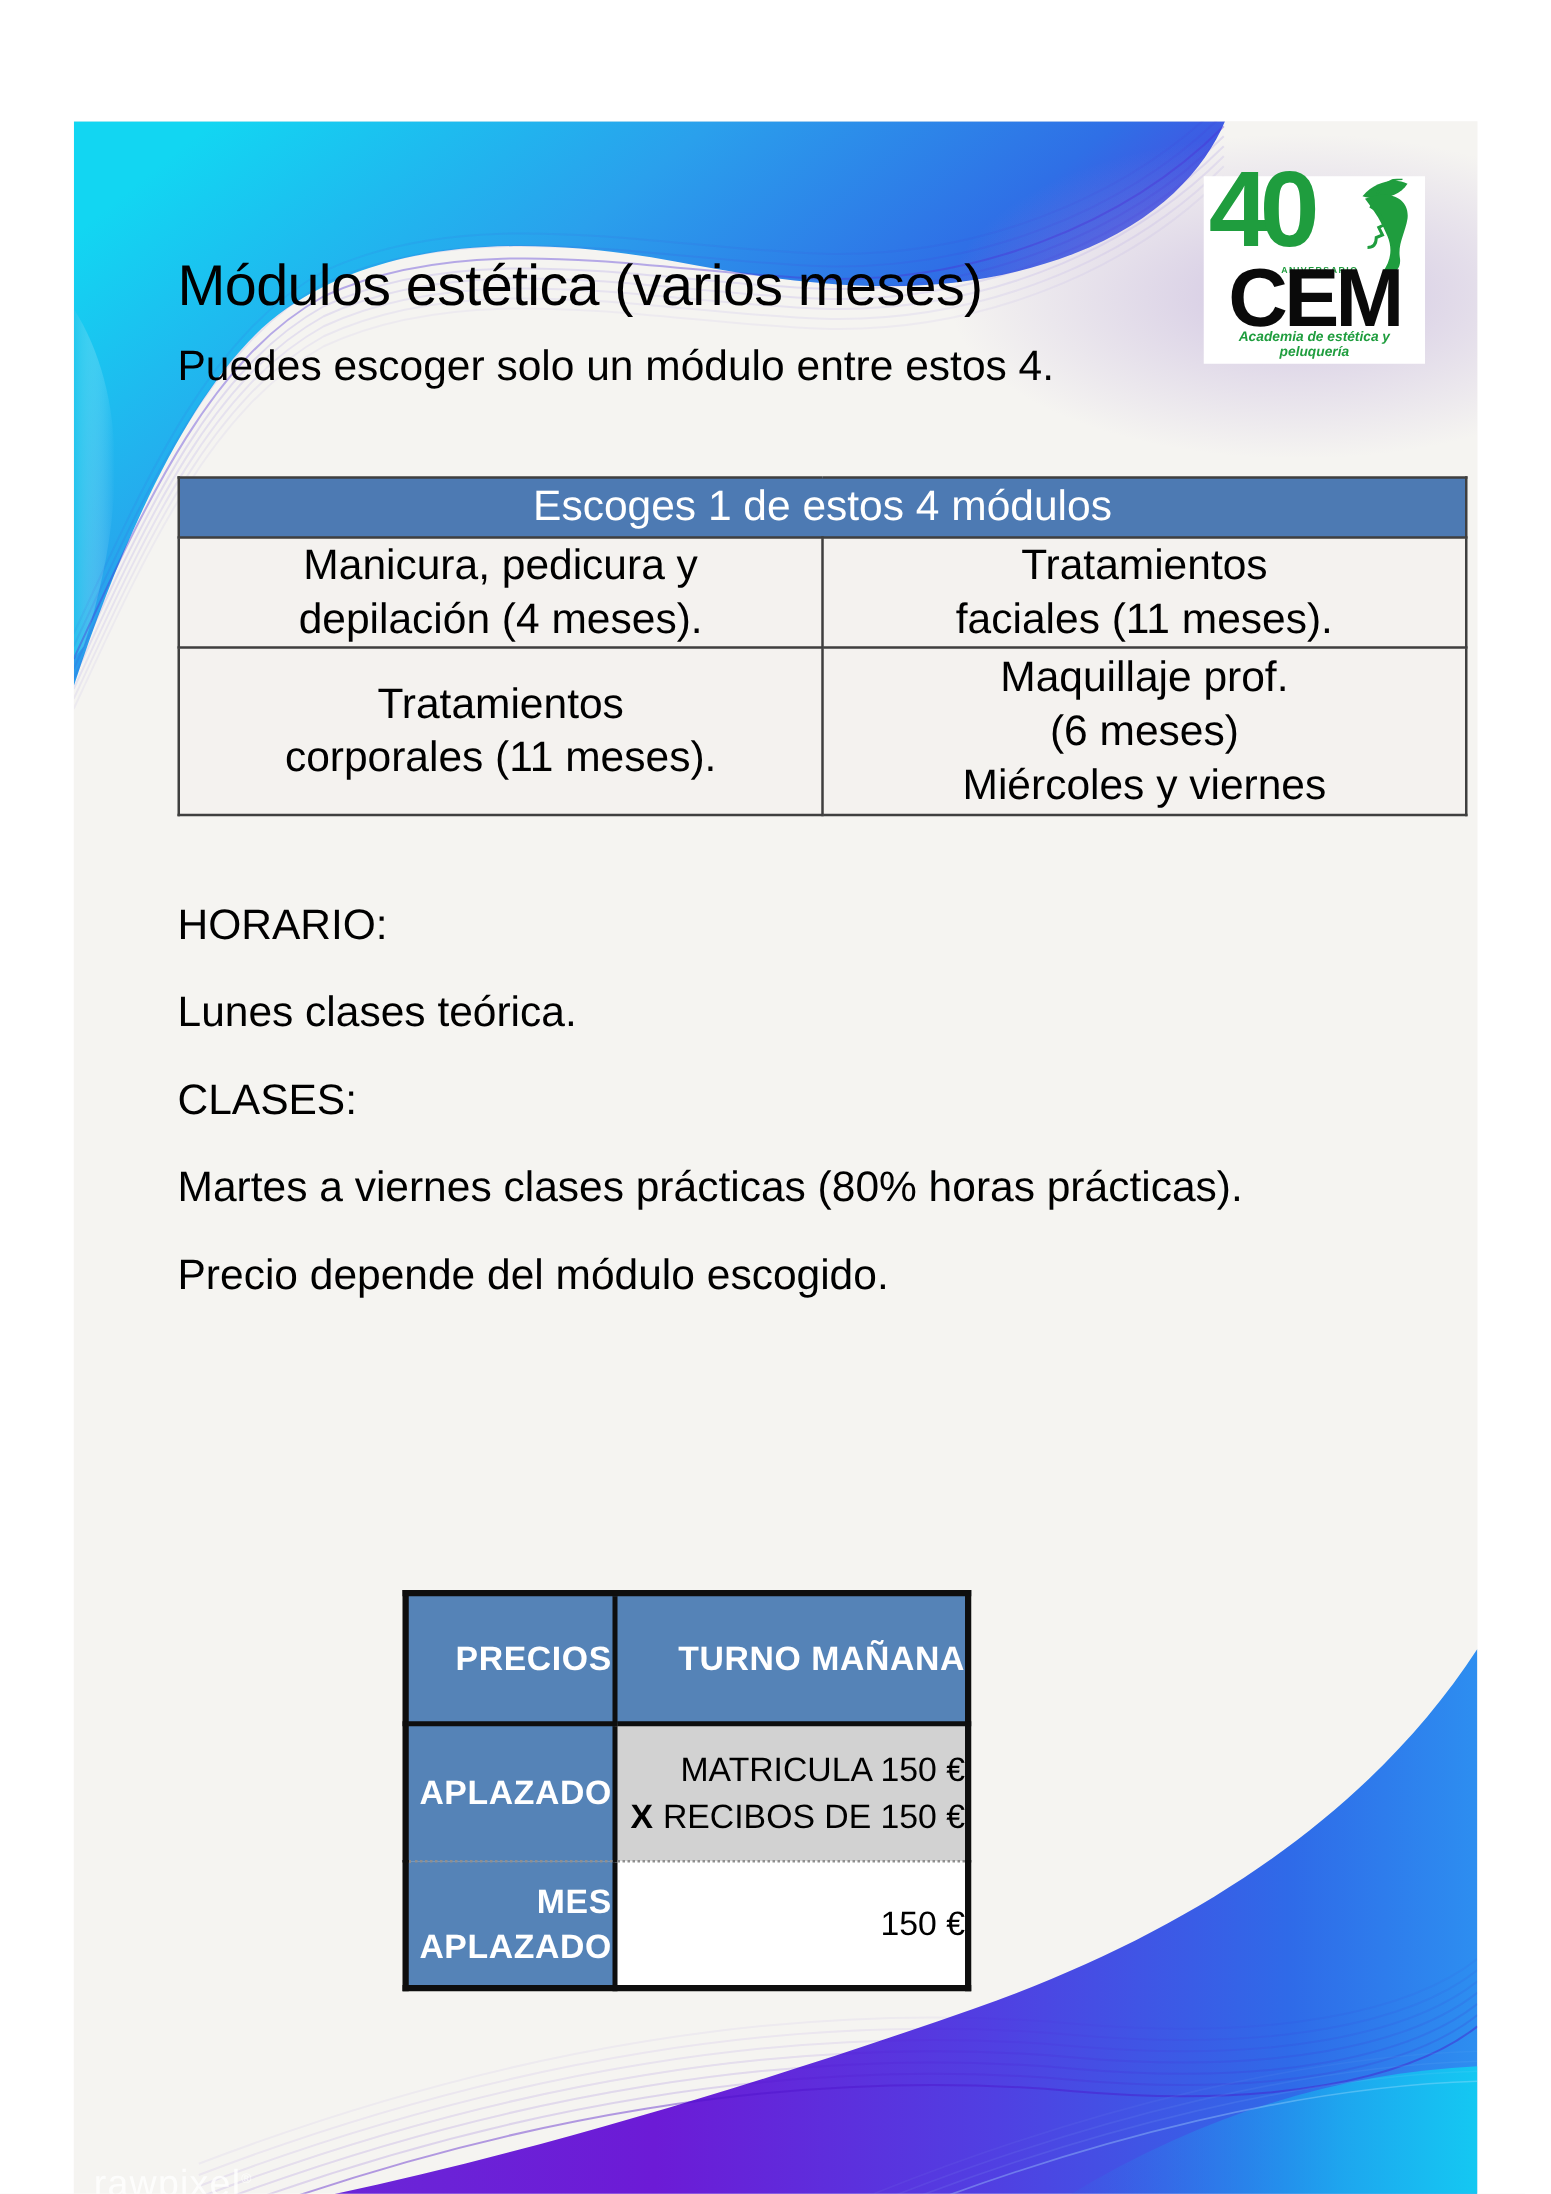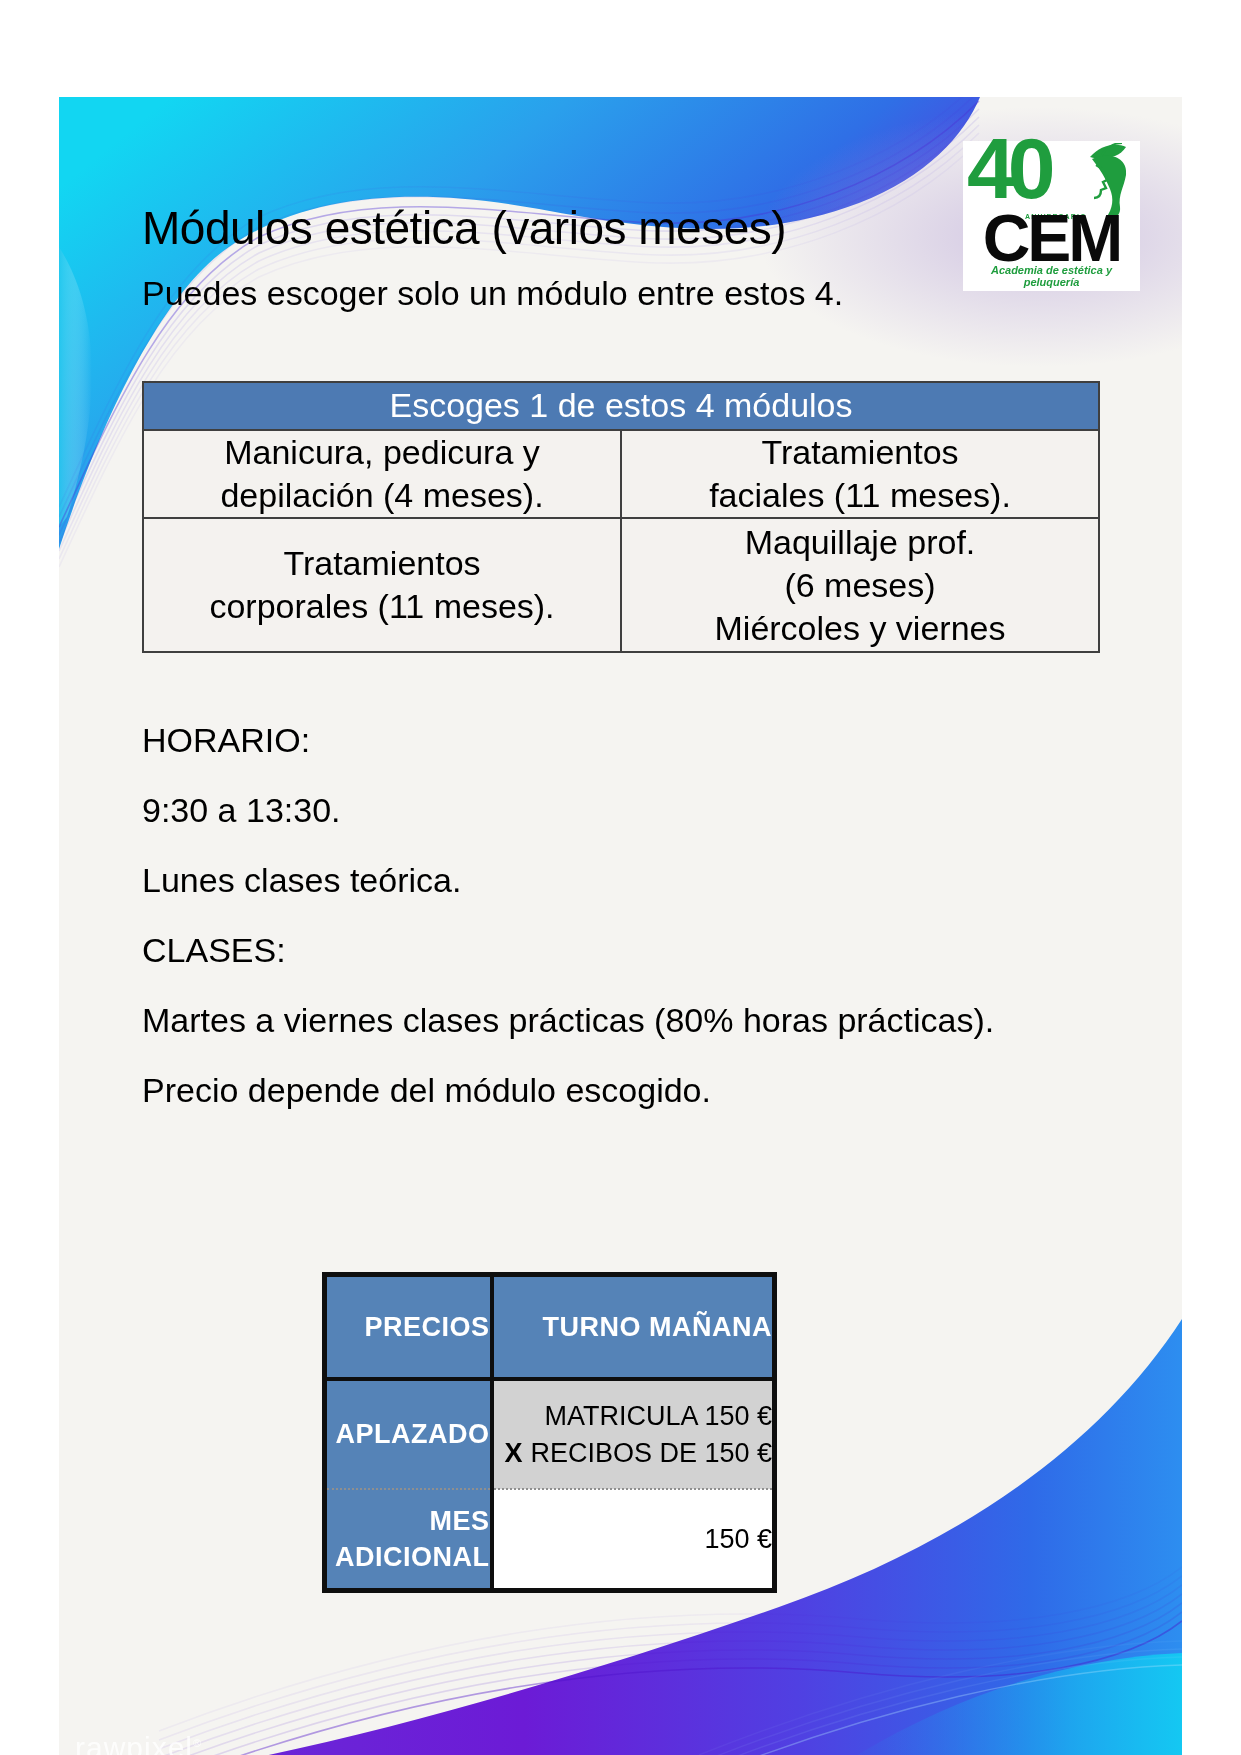--- a/index.html
+++ b/index.html
@@ -20,21 +20,21 @@
     position:absolute;left:83px;top:106px;margin:0;
     font-size:46px;font-weight:normal;letter-spacing:-0.5px;line-height:1.1;
   }
   .intro{
     position:absolute;left:83px;top:176px;margin:0;
     font-size:34px;line-height:1.2;
   }
 
   
   table.modules{
-    position:absolute;left:83px;top:284px;width:958px;
+    position:absolute;left:83px;top:284px;width:1032px;
     border-collapse:collapse;table-layout:fixed;
   }
   table.modules th,table.modules td{
     border:2px solid #3f3f3f;padding:0;text-align:center;vertical-align:middle;
     font-size:34px;line-height:1.27;white-space:pre-line;
   }
   table.modules th{
     height:46px;background:#4d7ab3;color:#ffffff;font-weight:normal;
   }
   table.modules tr.mrow1 td{height:86px;background:#f4f2ef;}
@@ -200,21 +200,20 @@
 corporales (11 meses).</td>
           <td>Maquillaje prof.
 (6 meses)
 Miércoles y viernes</td>
         </tr>
       </tbody>
     </table>
 
     <div class="schedule">
       <p>HORARIO:</p>
-      <p>9:30 a 13:30.</p>
       <p>Lunes clases teórica.</p>
       <p>CLASES:</p>
       <p>Martes a viernes clases prácticas (80% horas prácticas).</p>
       <p>Precio depende del módulo escogido.</p>
     </div>
 
     <table class="prices">
       <colgroup>
           <col style="width:167px">
           <col style="width:283px">
@@ -225,21 +224,21 @@
         <th>TURNO MAÑANA</th>
       </tr>
       <tr class="prow-1">
         <th>APLAZADO</th>
         <td class="gray">
           <div>MATRICULA 150 €</div>
           <div><span class="bold-x">X</span><span>RECIBOS DE 150 €</span></div>
         </td>
       </tr>
       <tr class="prow-2">
-        <th>MES ADICIONAL</th>
+        <th>MES APLAZADO</th>
         <td class="white">150 €</td>
       </tr>
     </tbody>
       </table>
 
     <div class="watermark"><span>rawpixel</span><span class="wm-reg">®</span></div>
 
   </div>
 </div>
 

